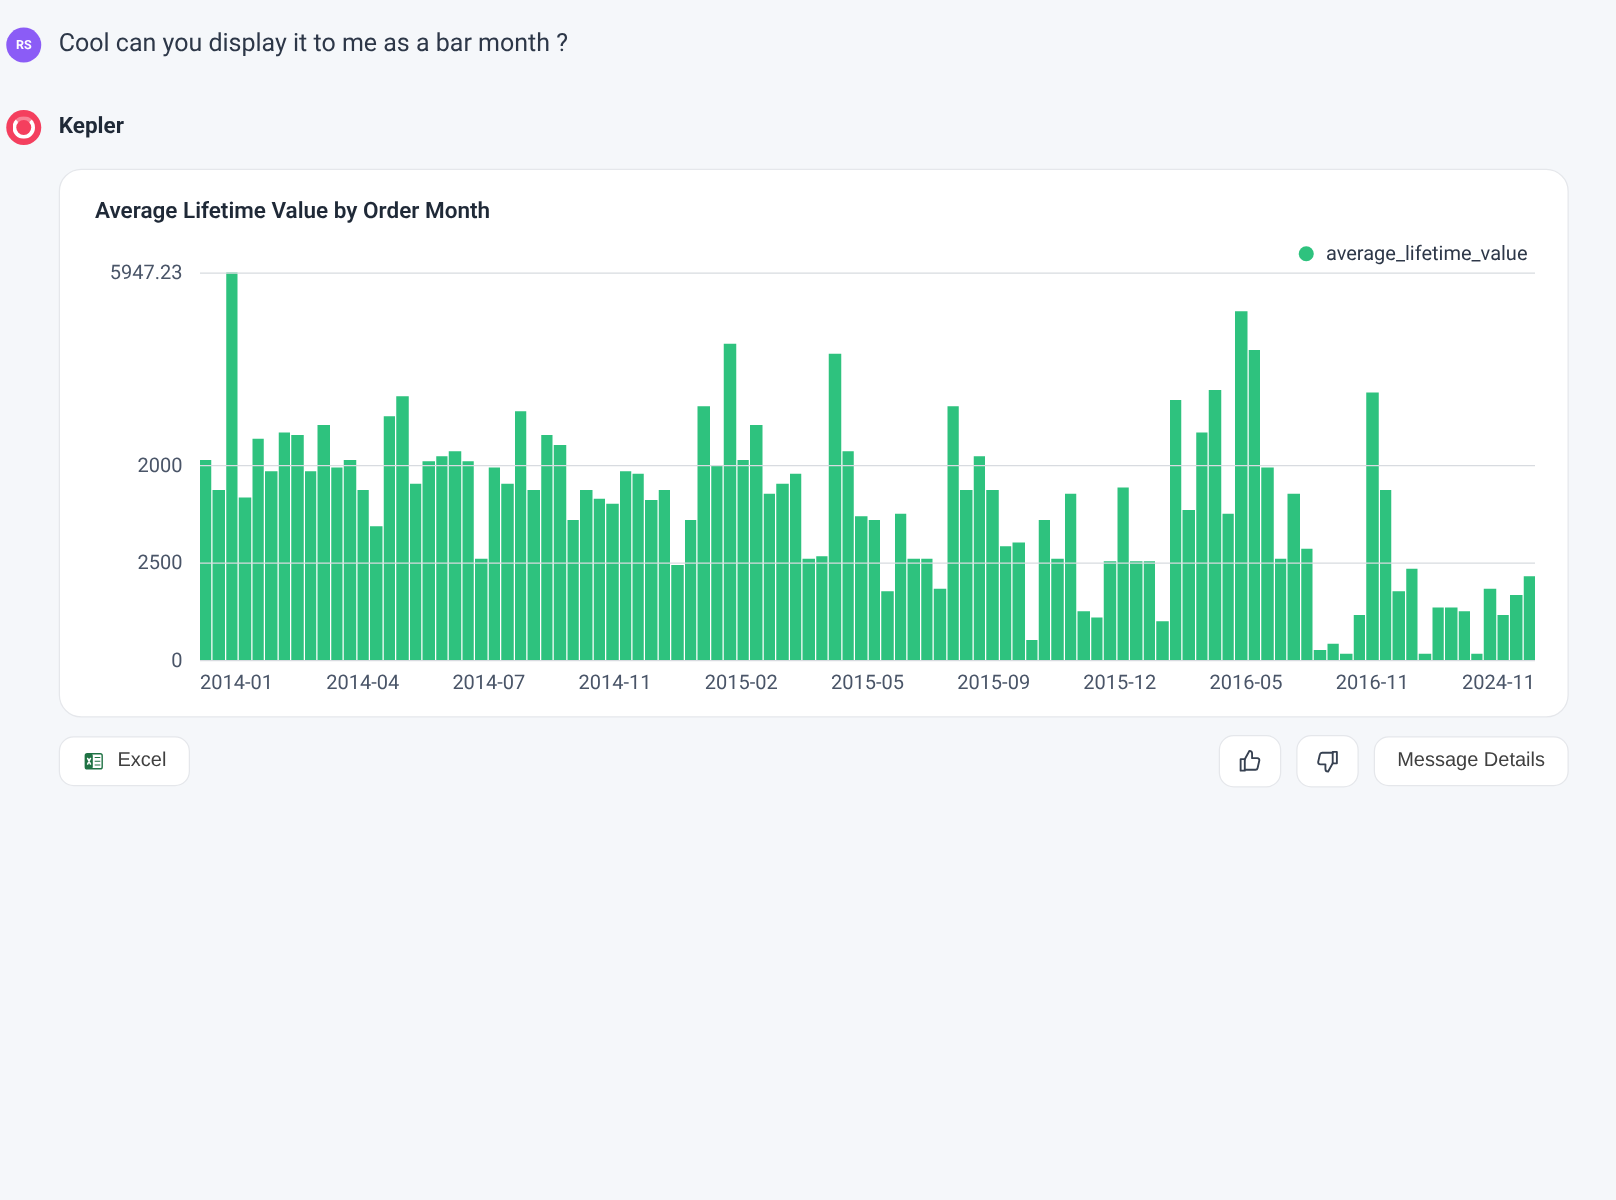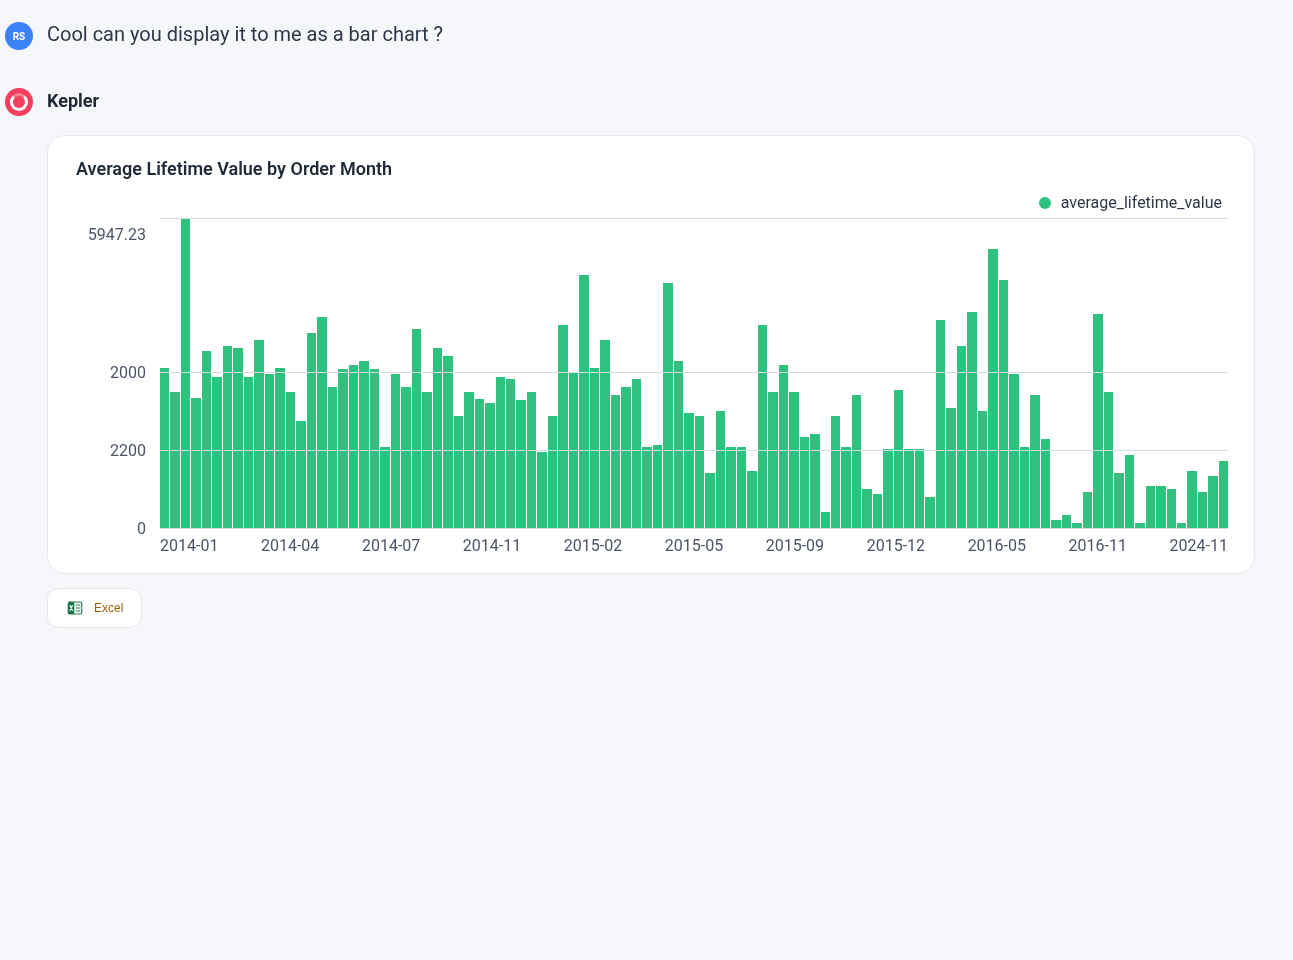--- a/index.html
+++ b/index.html
@@ -14,21 +14,21 @@
     --grid:#d8dbe0;
   }
   *{box-sizing:border-box;}
   body{
     margin:0; background:var(--bg); font-family:-apple-system,BlinkMacSystemFont,"Segoe UI",Roboto,"Helvetica Neue",Arial,sans-serif;
     color:var(--text); -webkit-font-smoothing:antialiased;
   }
   .page{max-width:1293px; margin:0 auto; padding:18px 28px 40px 5px;}
   .msg{display:flex; gap:14px; padding:4px 0 12px;}
   .avatar{width:28px;height:28px;border-radius:50%; flex:0 0 28px; display:flex;align-items:center;justify-content:center; font-size:10px; font-weight:700; color:#fff;}
-  .avatar.user{background:#3b82f6;}
+  .avatar.user{background:#8b5cf6;}
   .avatar.kepler{background:#f43f5e;}
   .avatar.kepler .ring{width:18px;height:18px;border:3px solid #fff;border-radius:50%; border-top-color:rgba(255,255,255,.35);}
   .msg-body{flex:1; min-width:0;}
   .name{font-weight:700; font-size:18px; margin:2px 0 6px;}
   .text{font-size:20px; color:#2d3748; margin:0;}
   .assistant-block{margin-left:42px;}
   .card{
     background:var(--card); border:1px solid var(--border); border-radius:18px;
     padding:22px 26px 18px; margin:6px 10px 14px 0;
   }
@@ -41,38 +41,38 @@
   .plot{position:relative; flex:1; height:310px; }
   .gridline{position:absolute; left:0; right:0; height:1px; background:var(--grid);}
   .bars{position:absolute; left:0; right:0; bottom:0; top:0; display:flex; align-items:flex-end; gap:1px;}
   .bar{flex:1 1 0; background:var(--bar);}
   .xaxis{display:flex; margin-left:86px; margin-top:8px; font-size:16px; color:#4a5568; justify-content:space-between;}
   .xaxis span{white-space:nowrap;}
   .desc{font-size:20px; line-height:1.55; color:#2d3748; margin:10px 10px 42px 0;}
   .action-row{display:flex; align-items:center; justify-content:space-between; margin:10px 10px 0 0;}
   .btn{
     display:inline-flex; align-items:center; gap:10px; background:#fff; border:1px solid var(--border);
-    border-radius:12px; padding:10px 18px; font-size:12px; color:#a16207; cursor:pointer;
+    border-radius:12px; padding:10px 18px; font-size:16px; color:#404040; cursor:pointer;
   }
   .btn.icon-only{padding:10px 14px;}
   .right-actions{display:flex; gap:12px; align-items:center;}
   .excel-icon{width:18px;height:18px;}
   .thumb{width:20px;height:20px;}
 </style>
 </head>
 <body>
 
 <div class="page">
 
   <div class="msg">
     <div class="avatar user">
       <span>RS</span>
     </div>
     <div class="msg-body">
-      <p class="text">Cool can you display it to me as a bar chart ?</p>
+      <p class="text">Cool can you display it to me as a bar month ?</p>
     </div>
   </div>
 
   <div class="msg" style="margin-top:22px;">
     <div class="avatar kepler">
       <div class="ring"></div>
     </div>
     <div class="msg-body">
       <div class="name">Kepler</div>
     </div>
@@ -82,23 +82,23 @@
     <div class="card">
       <h3 class="chart-title">Average Lifetime Value by Order Month</h3>
       <div class="legend">
         <span class="dot"></span>
         <span>average_lifetime_value</span>
       </div>
 
       <div class="plot-wrap">
         <div class="yaxis" id="yaxis" style="height: 310px;">
             <div class="ytick" style="top: 310px;">0</div>
-            <div class="ytick" style="top: 231.812px;">2200</div>
+            <div class="ytick" style="top: 231.812px;">2500</div>
             <div class="ytick" style="top: 153.625px;">2000</div>
-            <div class="ytick" style="top: 16px;">5947.23</div>
+            <div class="ytick" style="top: 0px;">5947.23</div>
           </div>
         <div class="plot" id="plot">
           <div class="bars" id="bars">
               <div class="bar" style="height: 51.6207%;"></div>
               <div class="bar" style="height: 43.7178%;"></div>
               <div class="bar" style="height: 100%;"></div>
               <div class="bar" style="height: 42.0364%;"></div>
               <div class="bar" style="height: 57.1695%;"></div>
               <div class="bar" style="height: 48.7622%;"></div>
               <div class="bar" style="height: 58.8509%;"></div>
@@ -224,16 +224,33 @@
       <button class="btn">
         <svg class="excel-icon" viewBox="0 0 24 24">
           <rect x="3" y="4" width="18" height="16" rx="2" fill="#fff" stroke="#1f7244" stroke-width="1.5"></rect>
           <rect x="3" y="4" width="8" height="16" rx="2" fill="#1f7244"></rect>
           <path d="M5.5 9 L8.5 15 M8.5 9 L5.5 15" stroke="#fff" stroke-width="1.6" stroke-linecap="round"></path>
           <path d="M13 8h6M13 12h6M13 16h6" stroke="#1f7244" stroke-width="1.3"></path>
         </svg>
         <span>Excel</span>
       </button>
 
+      <div class="right-actions">
+        <button class="btn icon-only">
+          <svg class="thumb" viewBox="0 0 24 24" fill="none" stroke="#374151" stroke-width="1.8" stroke-linecap="round" stroke-linejoin="round">
+            <path d="M7 10v11H3V10h4z"></path>
+            <path d="M7 10l4.5-8c1.2 0 2.5 1 2.5 2.5V9h5c1.3 0 2.2 1.2 1.9 2.5l-1.6 7c-.2 1-1.1 1.7-2.1 1.7H7"></path>
+          </svg>
+        </button>
+        <button class="btn icon-only">
+          <svg class="thumb" viewBox="0 0 24 24" fill="none" stroke="#374151" stroke-width="1.8" stroke-linecap="round" stroke-linejoin="round">
+            <path d="M17 14V3h4v11h-4z"></path>
+            <path d="M17 14l-4.5 8c-1.2 0-2.5-1-2.5-2.5V15H5c-1.3 0-2.2-1.2-1.9-2.5l1.6-7C4.9 4.5 5.8 3.8 6.8 3.8H17"></path>
+          </svg>
+        </button>
+        <button class="btn">
+          <span>Message Details</span>
+        </button>
+      </div>
     </div>
   </div>
 
 </div>
 
 </body></html>

